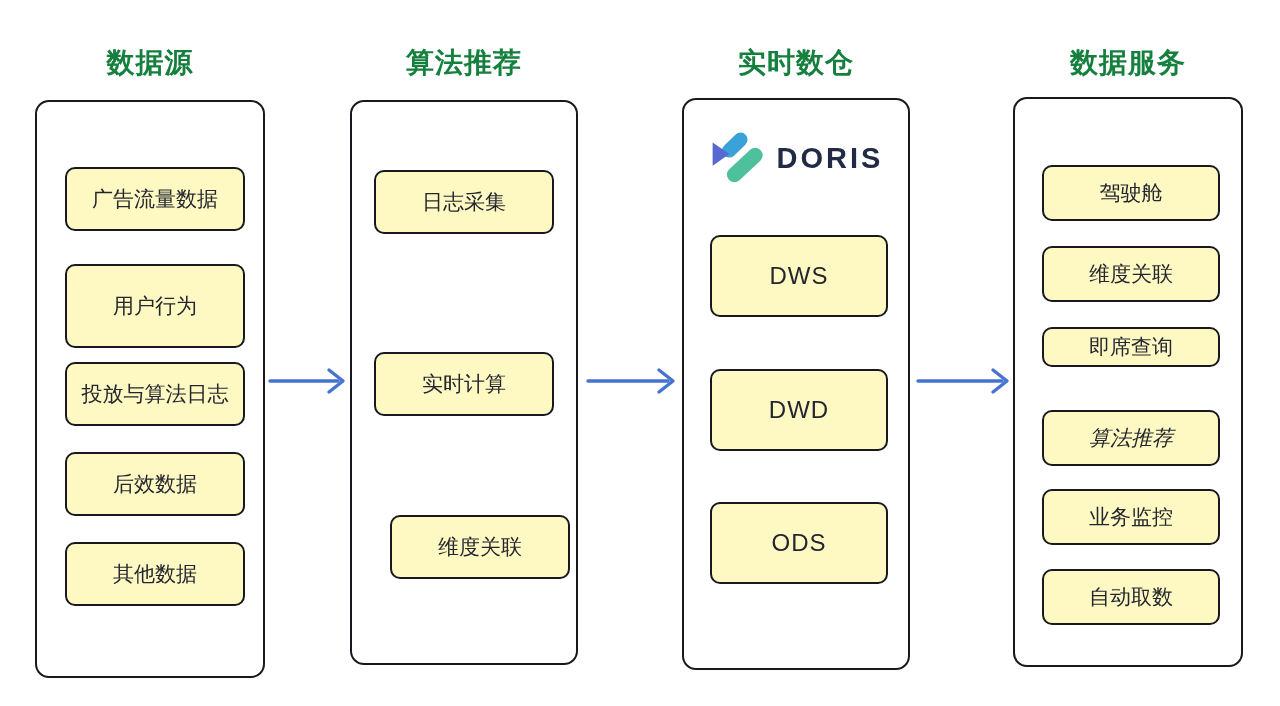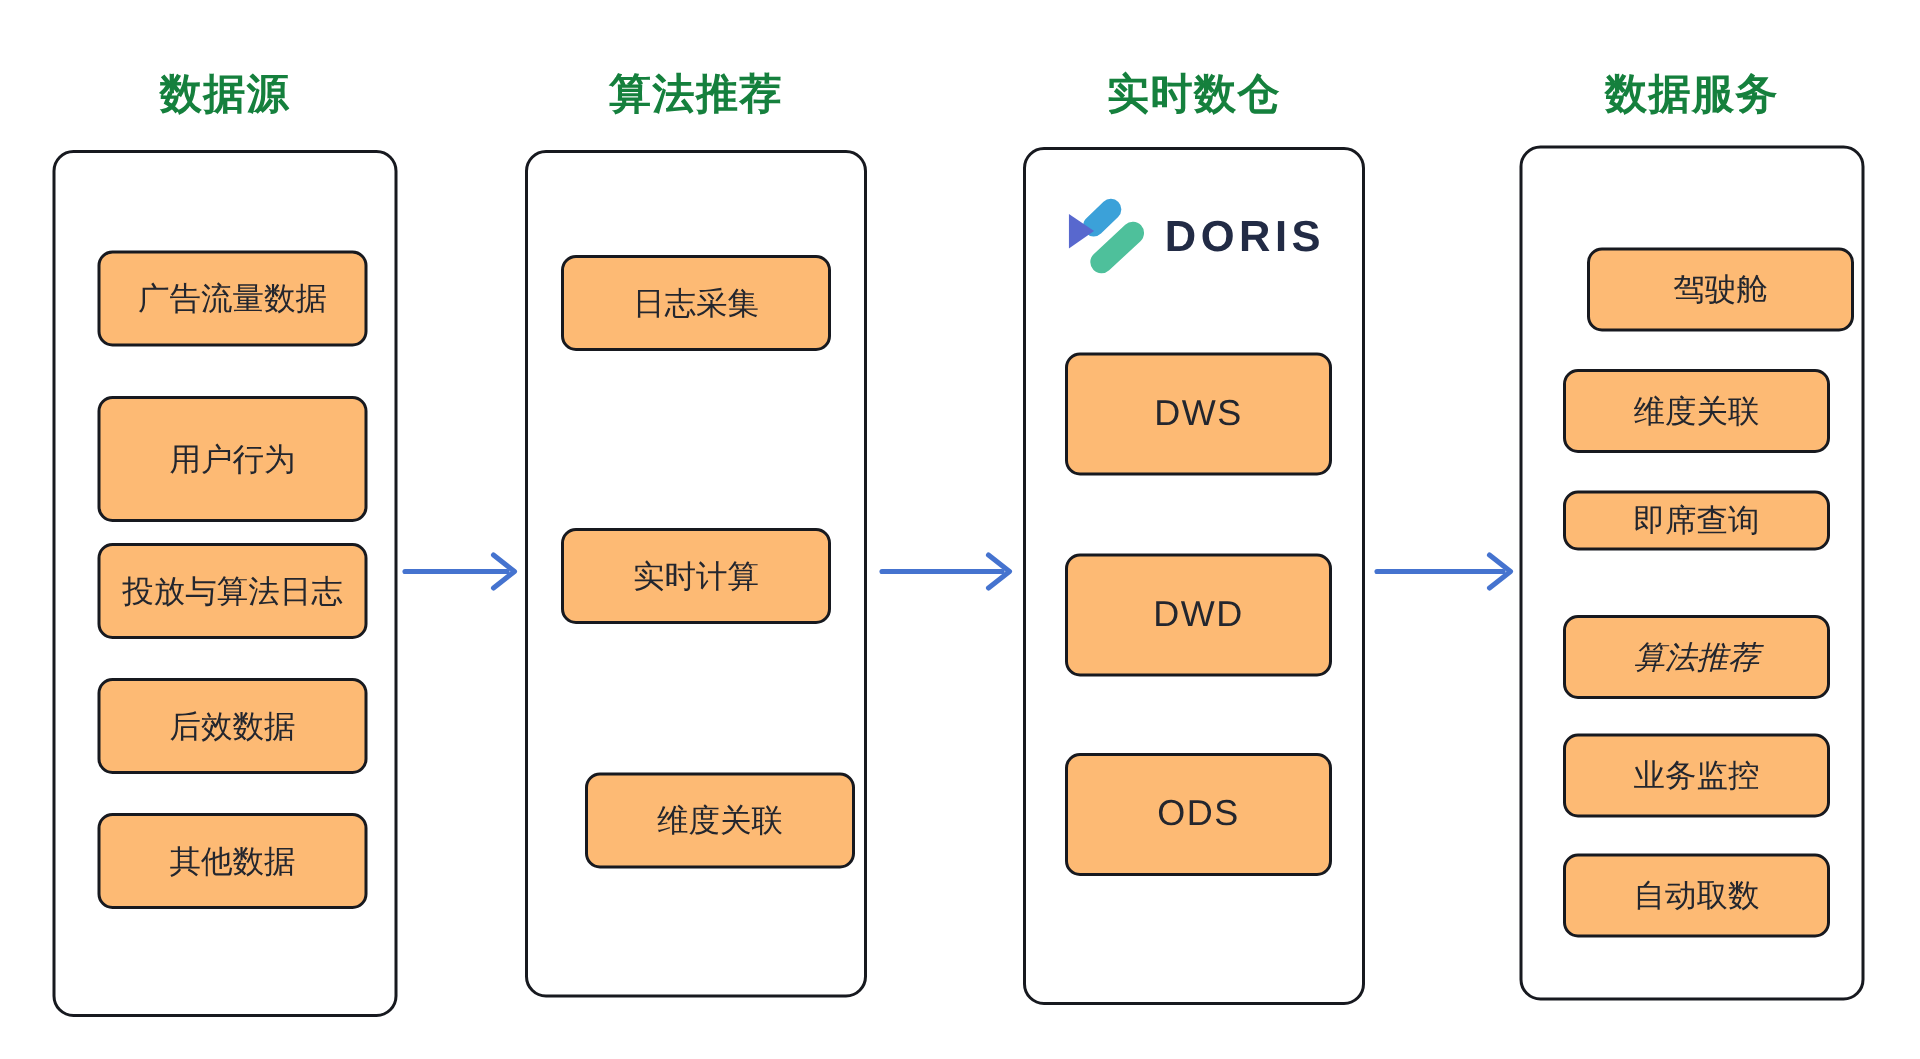--- a/index.html
+++ b/index.html
@@ -29,21 +29,21 @@
   .container {
     position: absolute;
     border: 2px solid #17191f;
     border-radius: 14px;
     background: #ffffff;
     box-sizing: border-box;
   }
   .node {
     position: absolute;
     box-sizing: border-box;
-    background: #fdba74;
+    background: #fef9c3;
     border: 2px solid #17191f;
     border-radius: 10px;
     display: flex;
     align-items: center;
     justify-content: center;
     font-size: 21px;
     color: #23262e;
     white-space: nowrap;
   }
   .node.lg {
@@ -104,21 +104,21 @@
         <polygon points="4,13 4,38.5 22.5,25.5" fill="#5868CE"></polygon>
       </svg>
       <span class="doris-text">DORIS</span>
     </div>
     <div class="node lg" style="left:26px;top:135px;width:178px;height:82px;">DWS</div>
     <div class="node lg" style="left:26px;top:269px;width:178px;height:82px;">DWD</div>
     <div class="node lg" style="left:26px;top:402px;width:178px;height:82px;">ODS</div>
   </div>
 
   <div class="container" style="left:1013px;top:97px;width:230px;height:570px;">
-    <div class="node" style="left:43px;top:66px;width:178px;height:56px;">驾驶舱</div>
+    <div class="node" style="left:27px;top:66px;width:178px;height:56px;">驾驶舱</div>
     <div class="node" style="left:27px;top:147px;width:178px;height:56px;">维度关联</div>
     <div class="node" style="left:27px;top:228px;width:178px;height:40px;">即席查询</div>
     <div class="node" style="left:27px;top:311px;width:178px;height:56px;font-style:italic;">算法推荐</div>
     <div class="node" style="left:27px;top:390px;width:178px;height:56px;">业务监控</div>
     <div class="node" style="left:27px;top:470px;width:178px;height:56px;">自动取数</div>
   </div>
 
   <svg class="arrow" style="left:268px;top:367px;" width="78" height="28" aria-hidden="true">
     <line x1="2" y1="14" x2="70" y2="14" stroke="#4573CF" stroke-width="3.4" stroke-linecap="round"></line>
     <polyline points="61,3 75,14 61,25" fill="none" stroke="#4573CF" stroke-width="3.4" stroke-linecap="round" stroke-linejoin="round"></polyline>

